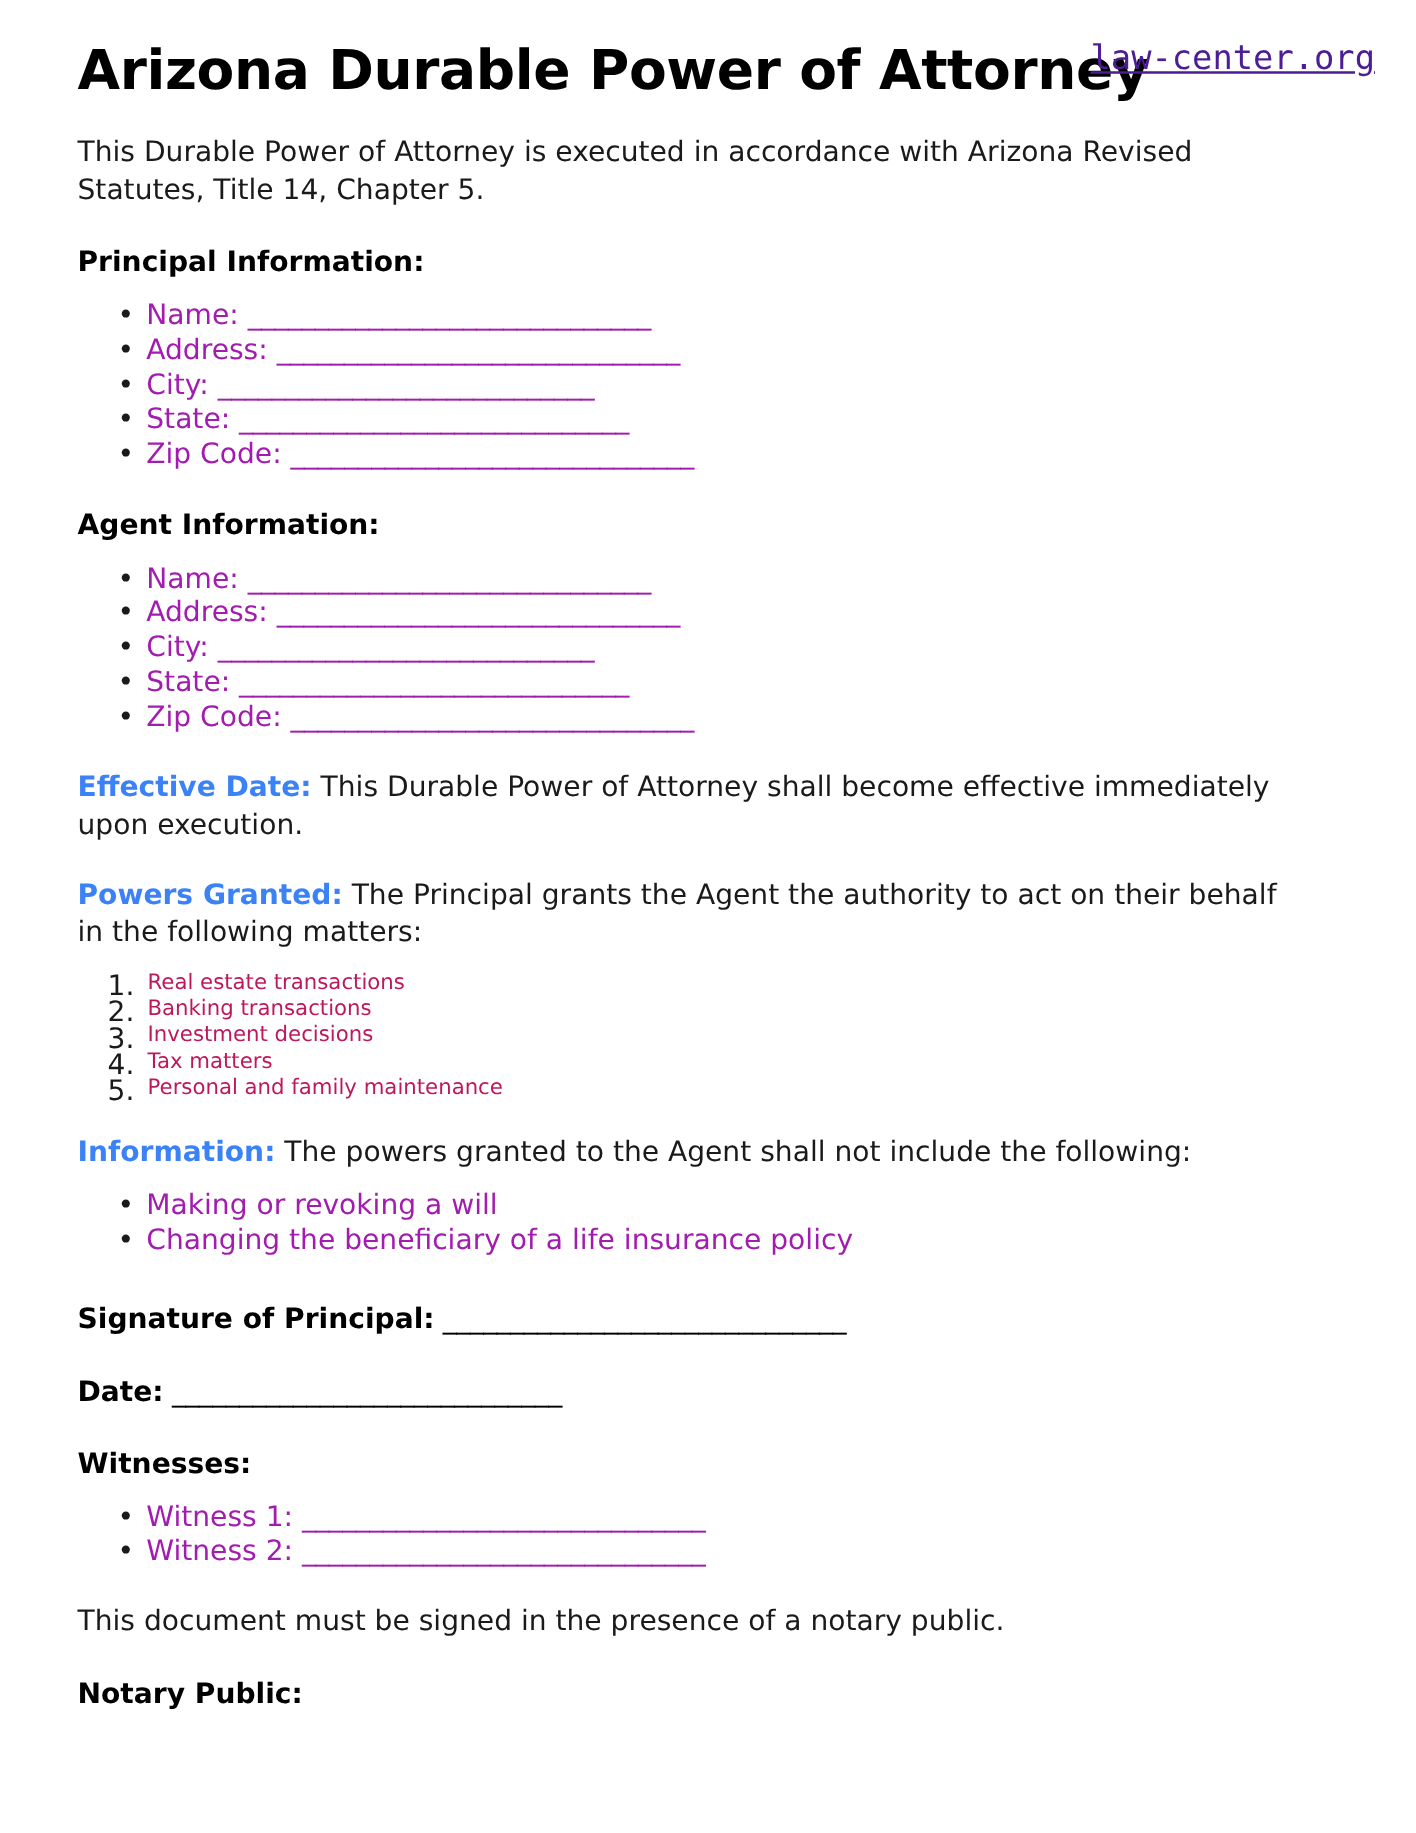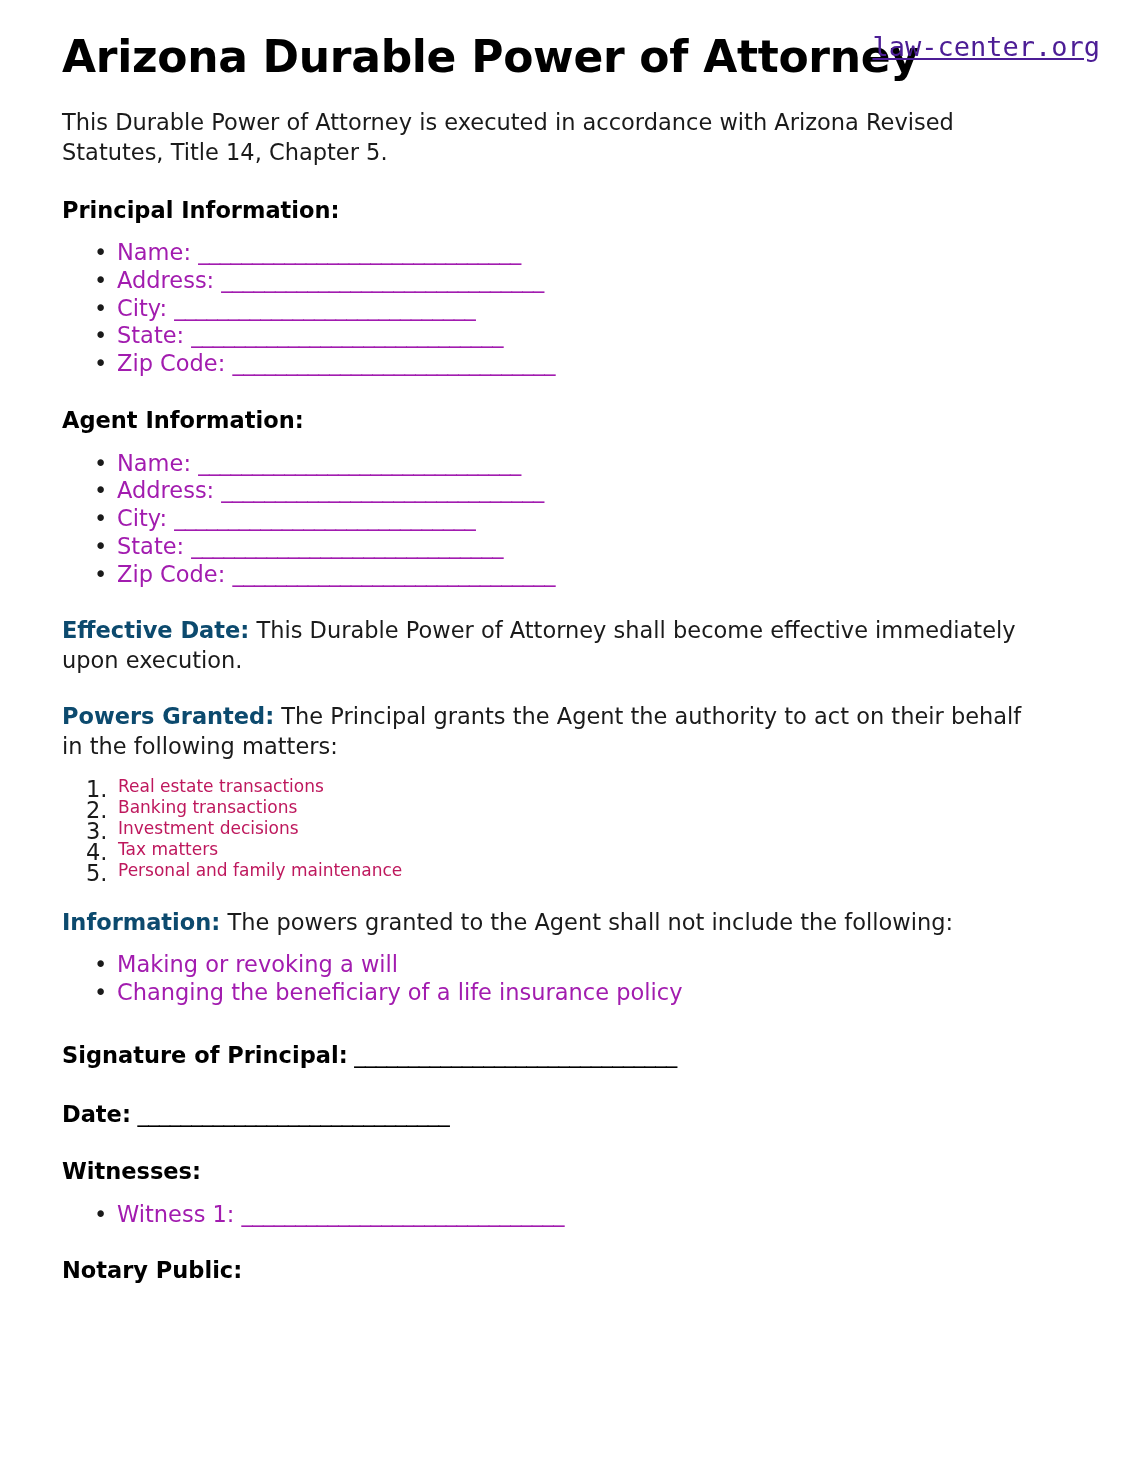--- a/index.html
+++ b/index.html
@@ -53,21 +53,21 @@
   h2.section {
     margin: 0;
     padding-top: 28px;
     font-size: 22.5px;
     font-weight: bold;
     line-height: 1.3;
     color: #000000;
   }
   .lead {
     font-weight: bold;
-    color: #0c4a6e;
+    color: #3b82f6;
   }
   ul.field-list, ul.plain-list {
     margin: 0;
     padding: 14px 0 0 0;
     list-style: none;
   }
   ul.field-list li, ul.plain-list li {
     font-size: 22.5px;
     line-height: 1.24;
     color: #a21caf;
@@ -185,18 +185,20 @@
     <li>Changing the beneficiary of a life insurance policy</li>
   </ul>
 
   <p class="sig-line first"><span class="label">Signature of Principal:</span><span class="blank"> ______________________________</span></p>
 
   <p class="sig-line"><span class="label">Date:</span><span class="blank"> _____________________________</span></p>
 
   <h2 class="section">Witnesses:</h2>
   <ul class="field-list witness-wrap">
     <li><span>Witness 1: </span><span class="blank">______________________________</span></li>
-  </ul>
-
+    <li><span>Witness 2: </span><span class="blank">______________________________</span></li>
+  </ul>
+
+  <p class="para">This document must be signed in the presence of a notary public.</p>
 
   <p class="notary">Notary Public:</p>
 
 </div>
 
 </body></html>

